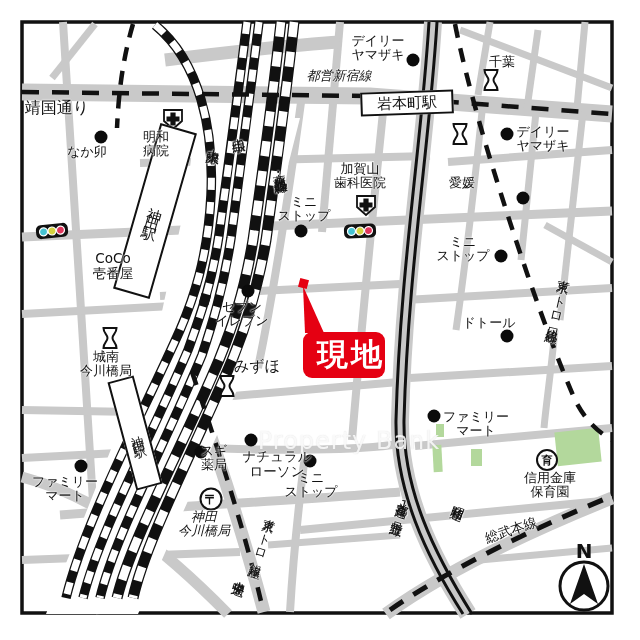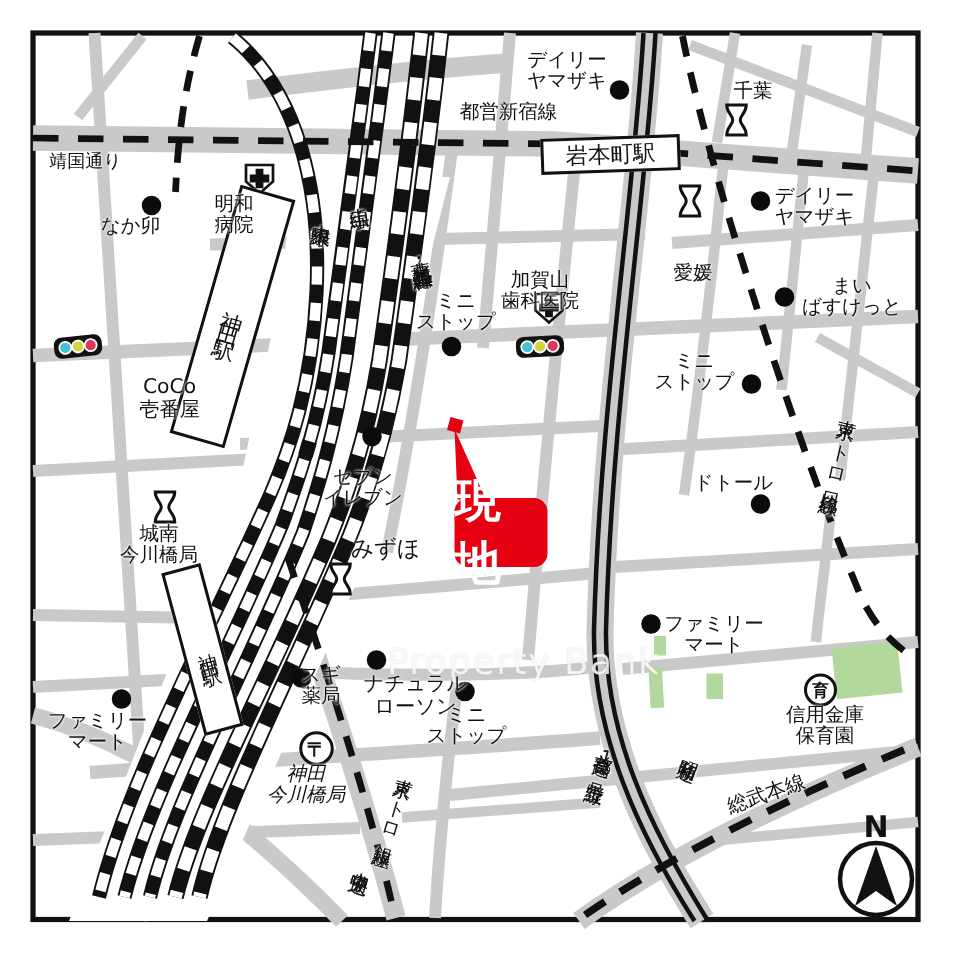--- a/index.html
+++ b/index.html
@@ -6,22 +6,22 @@
   .stage{position:relative;width:640px;height:640px;background:#fff;overflow:hidden;
          font-family:"DejaVu Sans",sans-serif;color:#111;}
   .stage svg{position:absolute;left:0;top:0;}
   .lbl{position:absolute;transform:translate(-50%,-50%);text-align:center;
        font-size:13px;line-height:1.1;white-space:pre-line;color:#111;
        text-shadow:0 0 2px #fff,0 0 2px #fff;}
   .lbl.v{writing-mode:vertical-rl;text-orientation:upright;letter-spacing:1px;line-height:1;}
   .box{position:absolute;transform:translate(-50%,-50%);background:#fff;border:2.5px solid #111;
        display:flex;align-items:center;justify-content:center;box-sizing:border-box;}
   .box .v{writing-mode:vertical-rl;text-orientation:upright;}
-  .genchi{position:absolute;left:303px;top:332px;width:62px;height:46px;border-radius:9px;
-          display:flex;align-items:center;justify-content:flex-start;
+  .genchi{position:absolute;left:303px;top:332px;width:82px;height:46px;border-radius:9px;
+          display:flex;align-items:center;justify-content:flex-end;
           color:#fff;font-size:31px;font-weight:bold;letter-spacing:3px;}
   .watermark{position:absolute;transform:translate(-50%,-50%);font-size:24px;font-weight:normal;
              color:rgba(255,255,255,0.82);letter-spacing:1px;white-space:nowrap;
              text-shadow:0 0 1px rgba(170,170,170,0.45);}
   .nlbl{position:absolute;transform:translate(-50%,-50%);font-size:20px;font-weight:bold;}
   .sq{position:absolute;background:#111;}
 </style>
 </head>
 <body>
 
@@ -198,52 +198,50 @@
   <span style="font-size:15px;">岩本町駅</span>
 </div>
 <div class="box" style="left:155px;top:211px;width:38px;height:172px;transform:translate(-50%,-50%) rotate(16deg);">
   <span class="v" style="font-size:15px;line-height:1;letter-spacing:10px;">神田駅</span>
 </div>
 <div class="sq" style="left:200px;top:294px;width:10px;height:10px;transform:rotate(16deg);"></div>
 <div class="box" style="left:135px;top:433px;width:27px;height:112px;transform:translate(-50%,-50%) rotate(-15deg);border-width:2px;">
   <span class="v" style="font-size:13px;line-height:1;letter-spacing:5px;">神田駅</span>
 </div>
 
-<div class="lbl" style="left:57px;top:108px;font-size:12px;">靖国通り</div>
-<div class="lbl" style="left:339px;top:76px;">都営新宿線</div>
+<div class="lbl" style="left:57px;top:108px;font-size:16px;">靖国通り</div>
+<div class="lbl" style="left:339px;top:76px;font-style:italic;">都営新宿線</div>
 <div class="lbl v" style="left:215px;top:140px;font-size:13.5px;transform:translate(-50%,-50%) rotate(8deg);">中央本線</div>
 <div class="lbl v" style="left:236px;top:129px;font-size:13.5px;transform:translate(-50%,-50%) rotate(-8deg);">山手線</div>
 <div class="lbl v" style="left:277px;top:167px;font-size:13.5px;transform:translate(-50%,-50%) rotate(-10deg);">東北・上越新幹線</div>
 <div class="lbl v" style="left:561px;top:296px;transform:translate(-50%,-50%) rotate(13deg);">東京メトロ日比谷線</div>
 <div class="lbl v" style="left:266px;top:534px;font-size:12.5px;transform:translate(-50%,-50%) rotate(17deg);">東京メトロ銀座線</div>
 <div class="lbl v" style="left:241px;top:580px;font-size:13.5px;transform:translate(-50%,-50%) rotate(17deg);">中央通り</div>
 <div class="lbl v" style="left:403px;top:505px;font-size:12.5px;transform:translate(-50%,-50%) rotate(16deg);">首都高速1号上野線</div>
 <div class="lbl v" style="left:460px;top:506px;transform:translate(-50%,-50%) rotate(20deg);">昭和通り</div>
 <div class="lbl" style="left:511px;top:530px;font-size:13.5px;transform:translate(-50%,-50%) rotate(-19deg);">総武本線</div>
 
 <div class="lbl" style="left:378px;top:48px;">デイリー
 ヤマザキ</div>
 <div class="lbl" style="left:502px;top:62px;">千葉</div>
 <div class="lbl" style="left:462px;top:152px;margin-top:31px;">愛媛</div>
 <div class="lbl" style="left:543px;top:139px;">デイリー
 ヤマザキ</div>
 <div class="lbl" style="left:87px;top:152px;">なか卯</div>
 <div class="lbl" style="left:156px;top:144px;">明和
 病院</div>
-<div class="lbl" style="left:360px;top:195px;">加賀山
+<div class="lbl" style="left:360px;top:176px;">加賀山
 歯科医院</div>
 <div class="lbl" style="left:304px;top:209px;">ミニ
 ストップ</div>
-<div class="lbl" style="left:568px;top:199px;">まい
-ばすけっと</div>
 <div class="lbl" style="left:463px;top:249px;">ミニ
 ストップ</div>
 <div class="lbl" style="left:113px;top:266px;font-size:13.5px;">CoCo
 壱番屋</div>
-<div class="lbl" style="left:242px;top:326px;">セブン
+<div class="lbl" style="left:242px;top:314px;">セブン
 イレブン</div>
 <div class="lbl" style="left:489px;top:323px;">ドトール</div>
 <div class="lbl" style="left:106px;top:364px;">城南
 今川橋局</div>
 <div class="lbl" style="left:257px;top:366px;font-size:15px;">みずほ</div>
 <div class="lbl" style="left:277px;top:418px;font-size:13.5px;margin-top:46px;">ナチュラル
 ローソン</div>
 <div class="lbl" style="left:476px;top:424px;">ファミリー
 マート</div>
 <div class="lbl" style="left:182px;top:458px;margin-left:32px;">スギ

